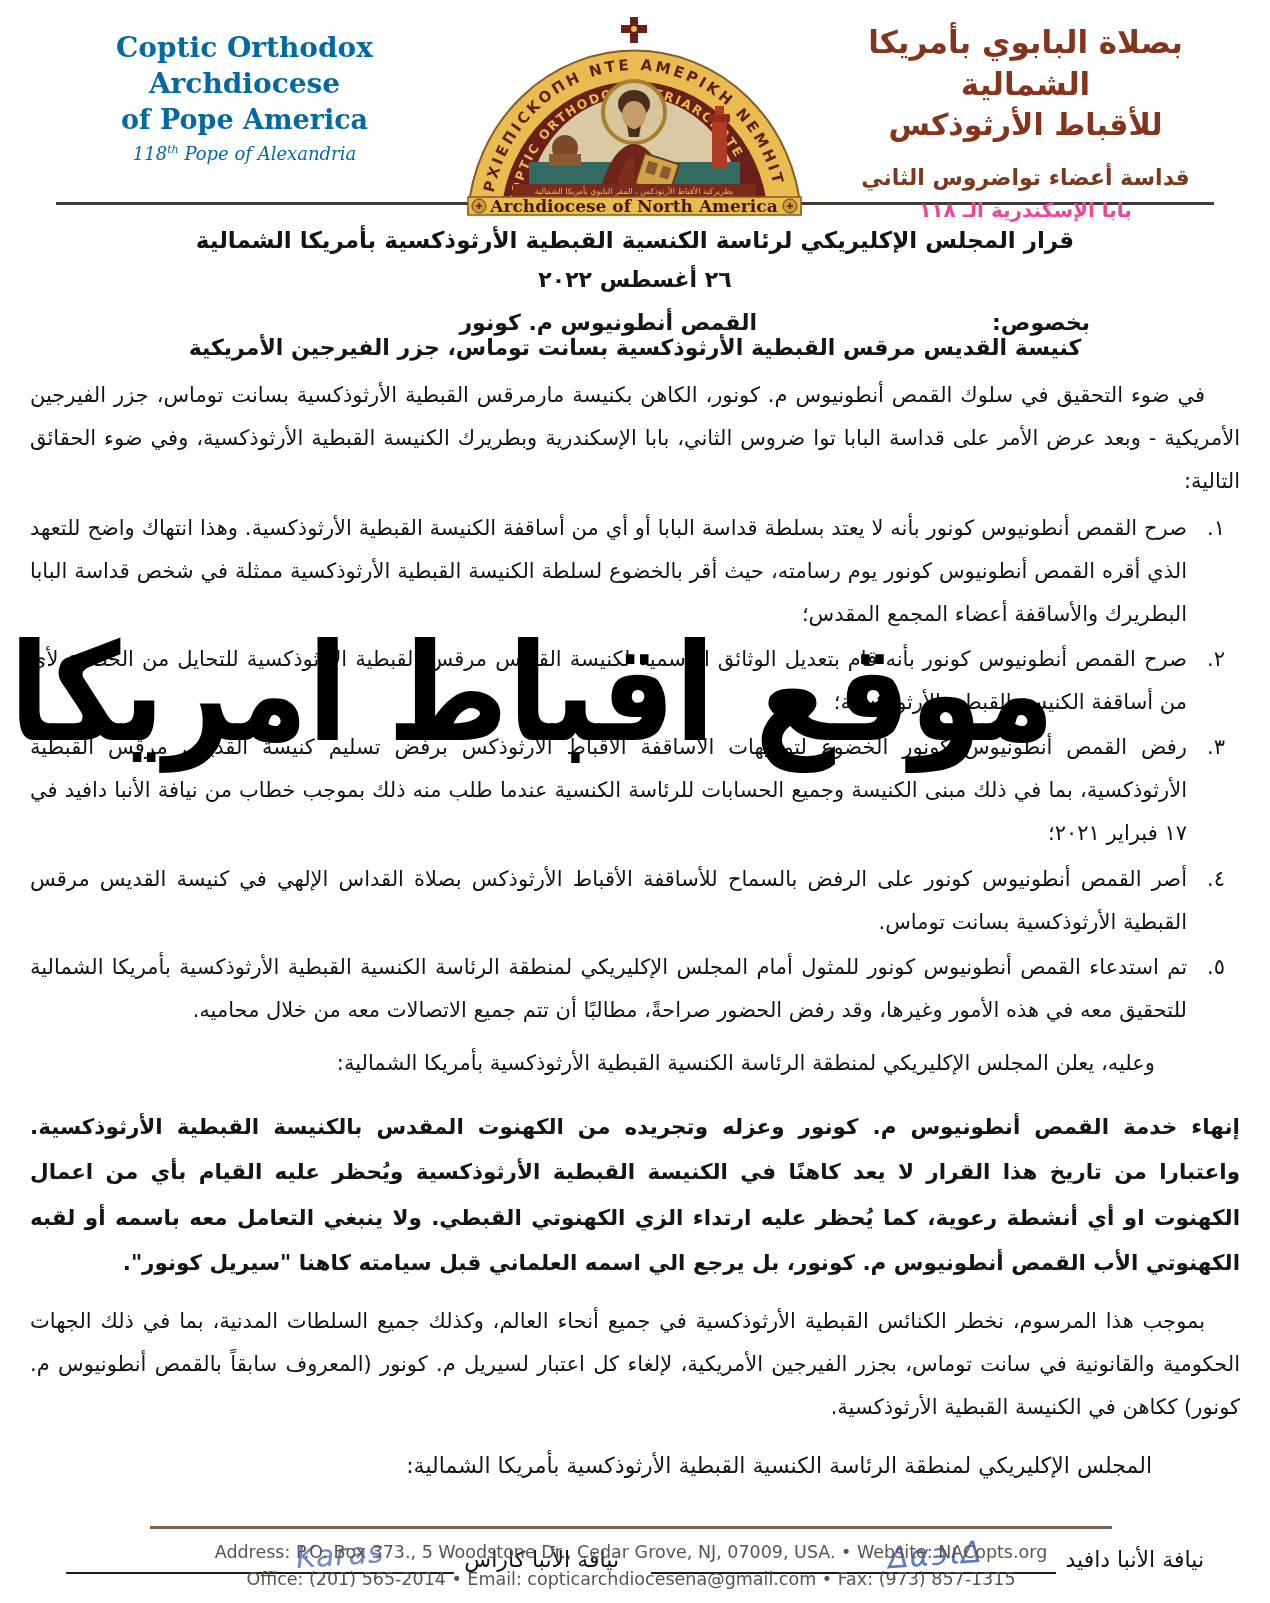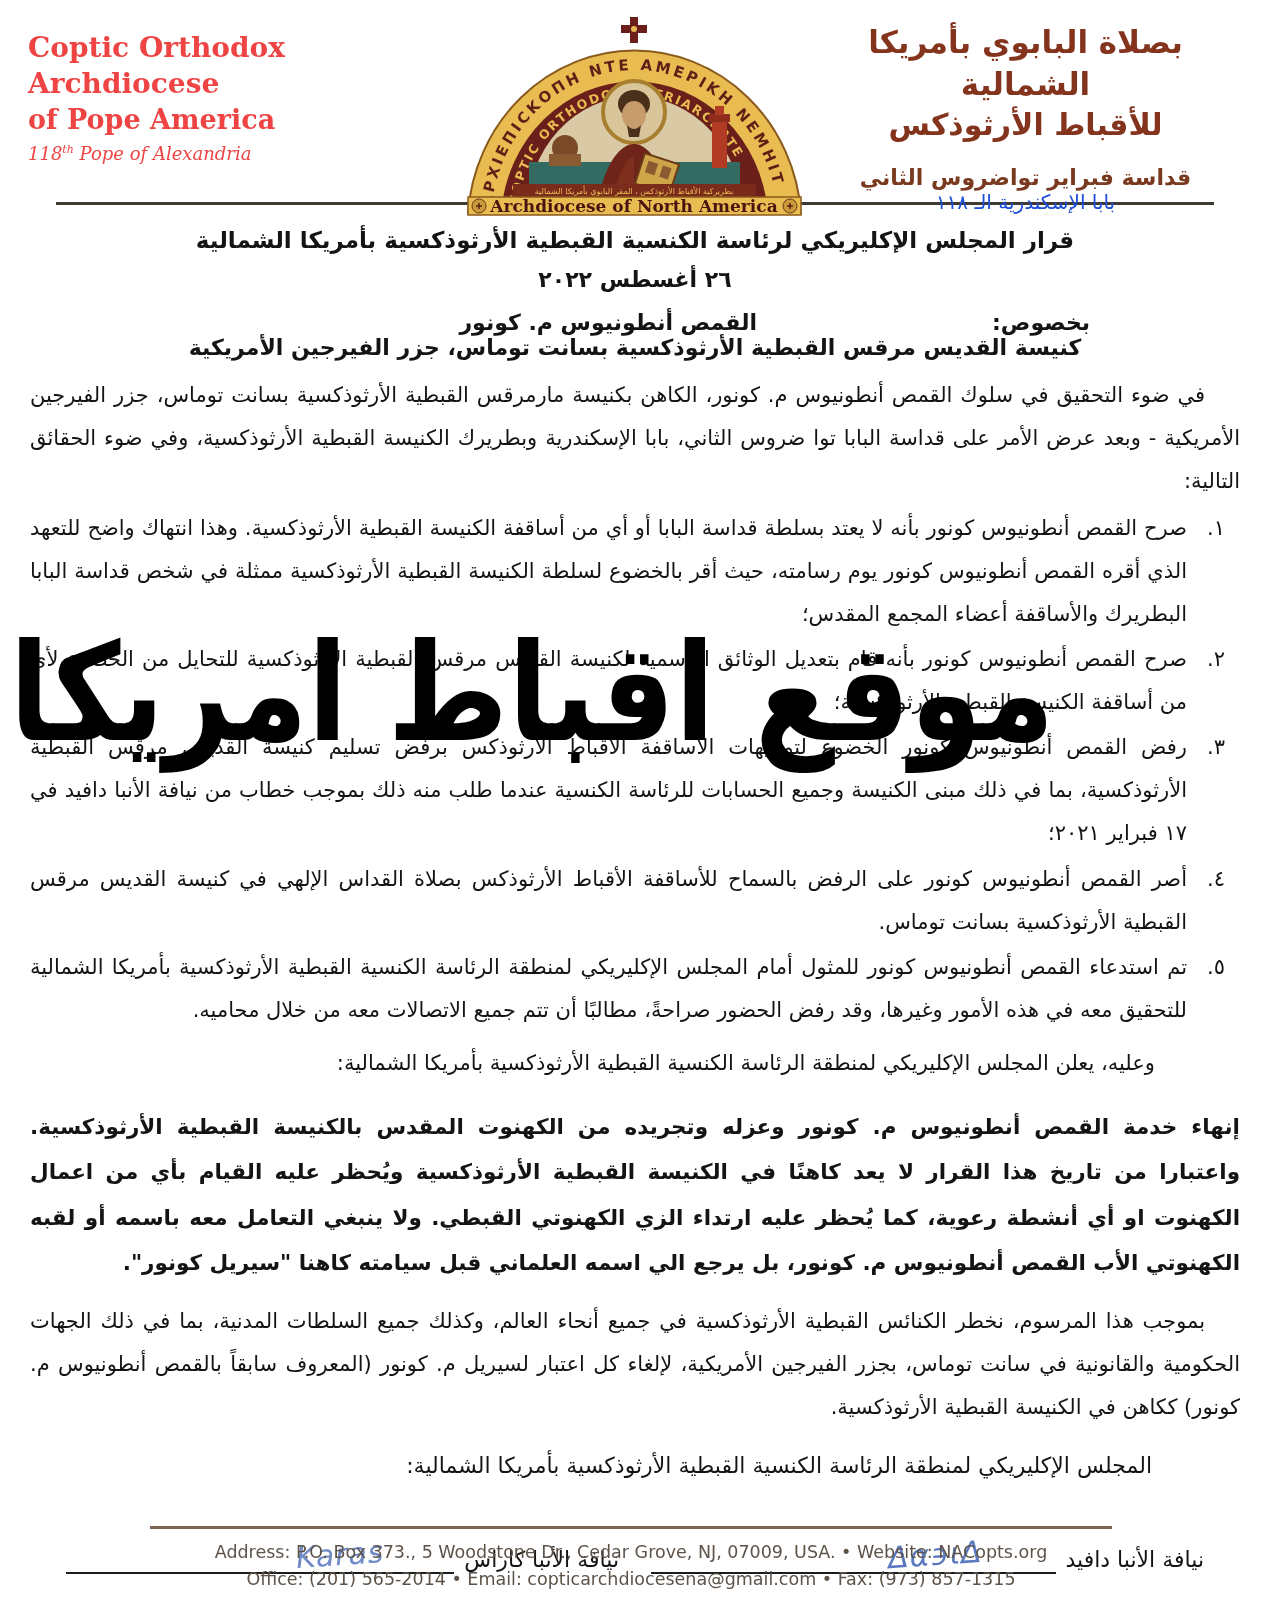--- a/index.html
+++ b/index.html
@@ -3,31 +3,31 @@
 <meta charset="utf-8">
 <style>
   * { margin:0; padding:0; box-sizing:border-box; }
   body { background:#888; font-family:"DejaVu Sans", sans-serif; }
   .page{
     position:relative; width:1270px; height:1603px; margin:0 auto;
     background:#ffffff; color:#141414; overflow:hidden;
   }
   
   .hdr{ display:flex; justify-content:space-between; align-items:flex-start; padding:16px 28px 0 28px; height:202px; }
-  .hdr-left{ width:452px; text-align:left; color:#ef4444; padding-top:14px; font-family:"DejaVu Serif", serif; }
+  .hdr-left{ width:452px; text-align:center; color:#0369a1; padding-top:14px; font-family:"DejaVu Serif", serif; }
   .hdr-left .l1{ font-size:28px; font-weight:bold; line-height:1.3; }
   .hdr-left .l2{ font-size:27px; font-weight:bold; line-height:1.25; }
   .hdr-left .l3{ font-size:24px; font-weight:bold; margin-top:26px; }
   .hdr-left .l4{ font-size:18px; font-style:italic; margin-top:6px; }
   .hdr-left sup{ font-size:11px;font-style:italic; }
   .hdr-right{ width:452px; text-align:center; color:#84341d; padding-top:6px; direction:rtl; }
   .hdr-right .r1{ font-size:31px; font-weight:bold; line-height:1.35; }
   .hdr-right .r2{ font-size:30px; font-weight:bold; line-height:1.25; }
   .hdr-right .r3{ font-size:22px; font-weight:bold; margin-top:22px; color:#7a3a20; }
-  .hdr-right .r4{ font-size:20px; font-weight:normal; color:#1d4ed8; }
+  .hdr-right .r4{ font-size:20px; font-weight:bold; margin-top:8px; color:#ec4899; }
   .hdr-logo{ width:350px; display:flex; justify-content:center; }
   .divider{ margin:0 56px; border-top:3px solid #403a35; }
   
   main{ direction:rtl; padding:18px 30px 0 30px; font-size:21px; }
   .doc-title{ text-align:center; font-weight:bold; font-size:23px; margin-top:4px; }
   .doc-date{ text-align:center; font-weight:bold; font-size:22px; margin-top:14px; }
   .re-row{ display:flex; margin:18px 150px 0 0; gap:235px; font-weight:bold; font-size:22px; }
   .re-church{ text-align:center; font-weight:bold; font-size:22px; }
   p.body{ text-align:justify; line-height:2.05; margin-top:14px; }
   p.indent{ text-indent:35px; }
@@ -122,21 +122,21 @@
         <text x="173" y="196" text-anchor="middle" font-size="17" font-weight="bold" fill="#4a1410" font-family="DejaVu Serif, serif">Archdiocese of North America</text>
         <circle cx="18" cy="190" r="7" fill="#c89a3a" stroke="#6b3a16"></circle>
         <circle cx="329" cy="190" r="7" fill="#c89a3a" stroke="#6b3a16"></circle>
         <path d="M15,190 h6 M18,187 v6 M326,190 h6 M329,187 v6" stroke="#5d1f16" stroke-width="1.5"></path>
       </svg>
     </div>
 
     <div class="hdr-right">
       <div class="r1">بصلاة البابوي بأمريكا الشمالية</div>
       <div class="r2">للأقباط الأرثوذكس</div>
-      <div class="r3">قداسة فبراير تواضروس الثاني</div>
+      <div class="r3">قداسة أعضاء تواضروس الثاني</div>
       <div class="r4">بابا الإسكندرية الـ ١١٨</div>
     </div>
   </div>
 
   <div class="divider"></div>
 
   <main>
     <div class="doc-title">قرار المجلس الإكليريكي لرئاسة الكنسية القبطية الأرثوذكسية بأمريكا الشمالية</div>
     <div class="doc-date">٢٦ أغسطس ٢٠٢٢</div>
 

